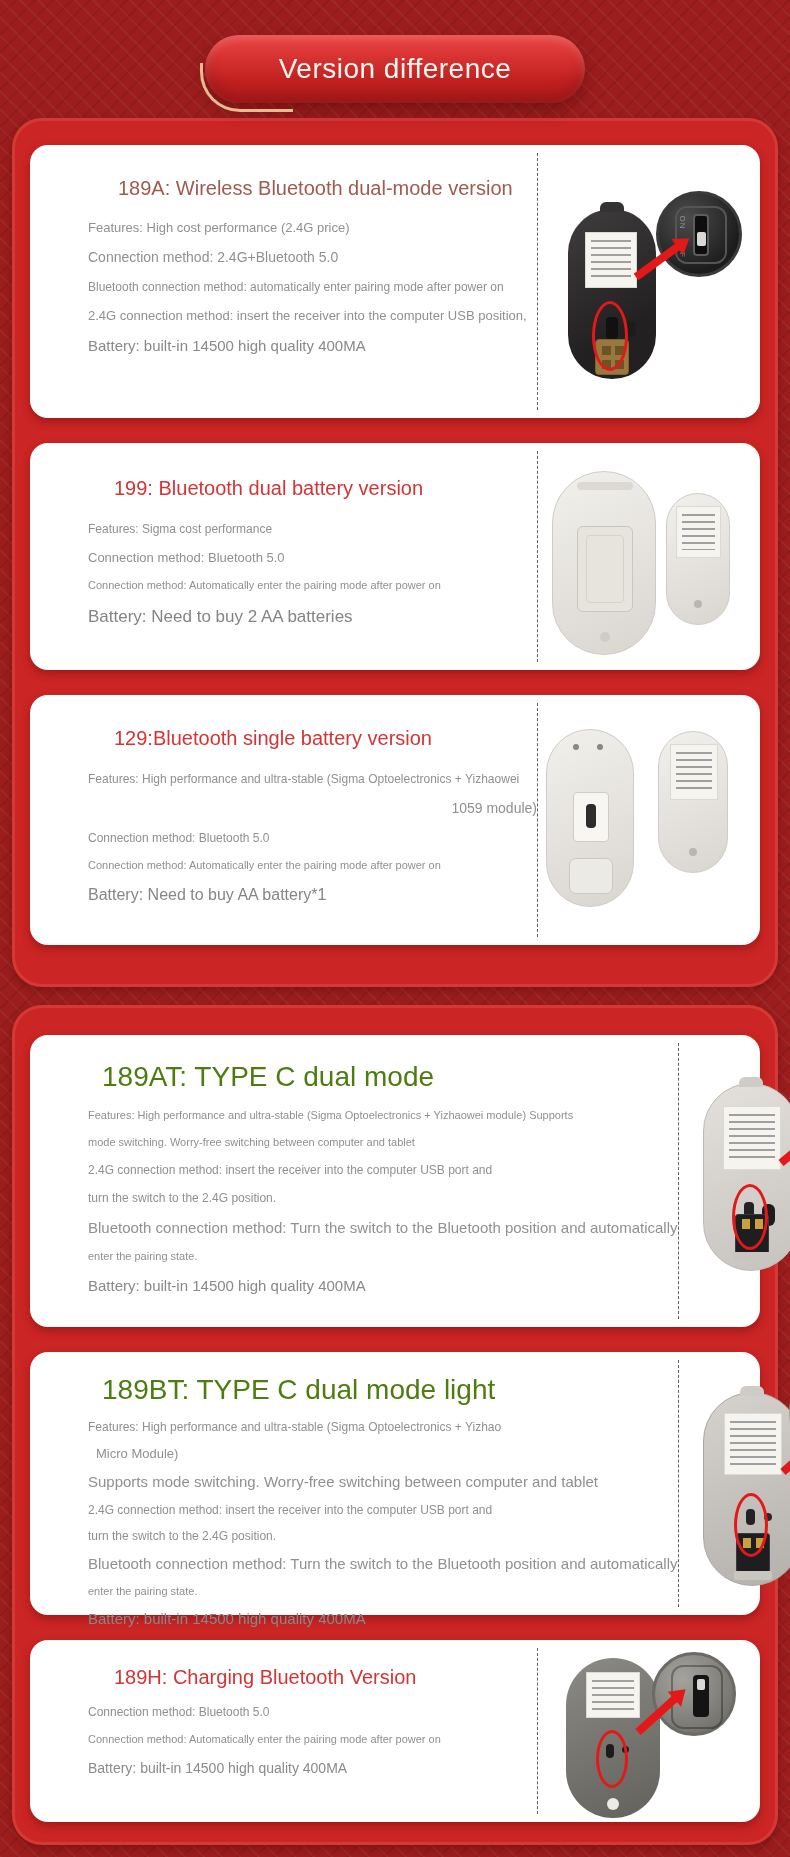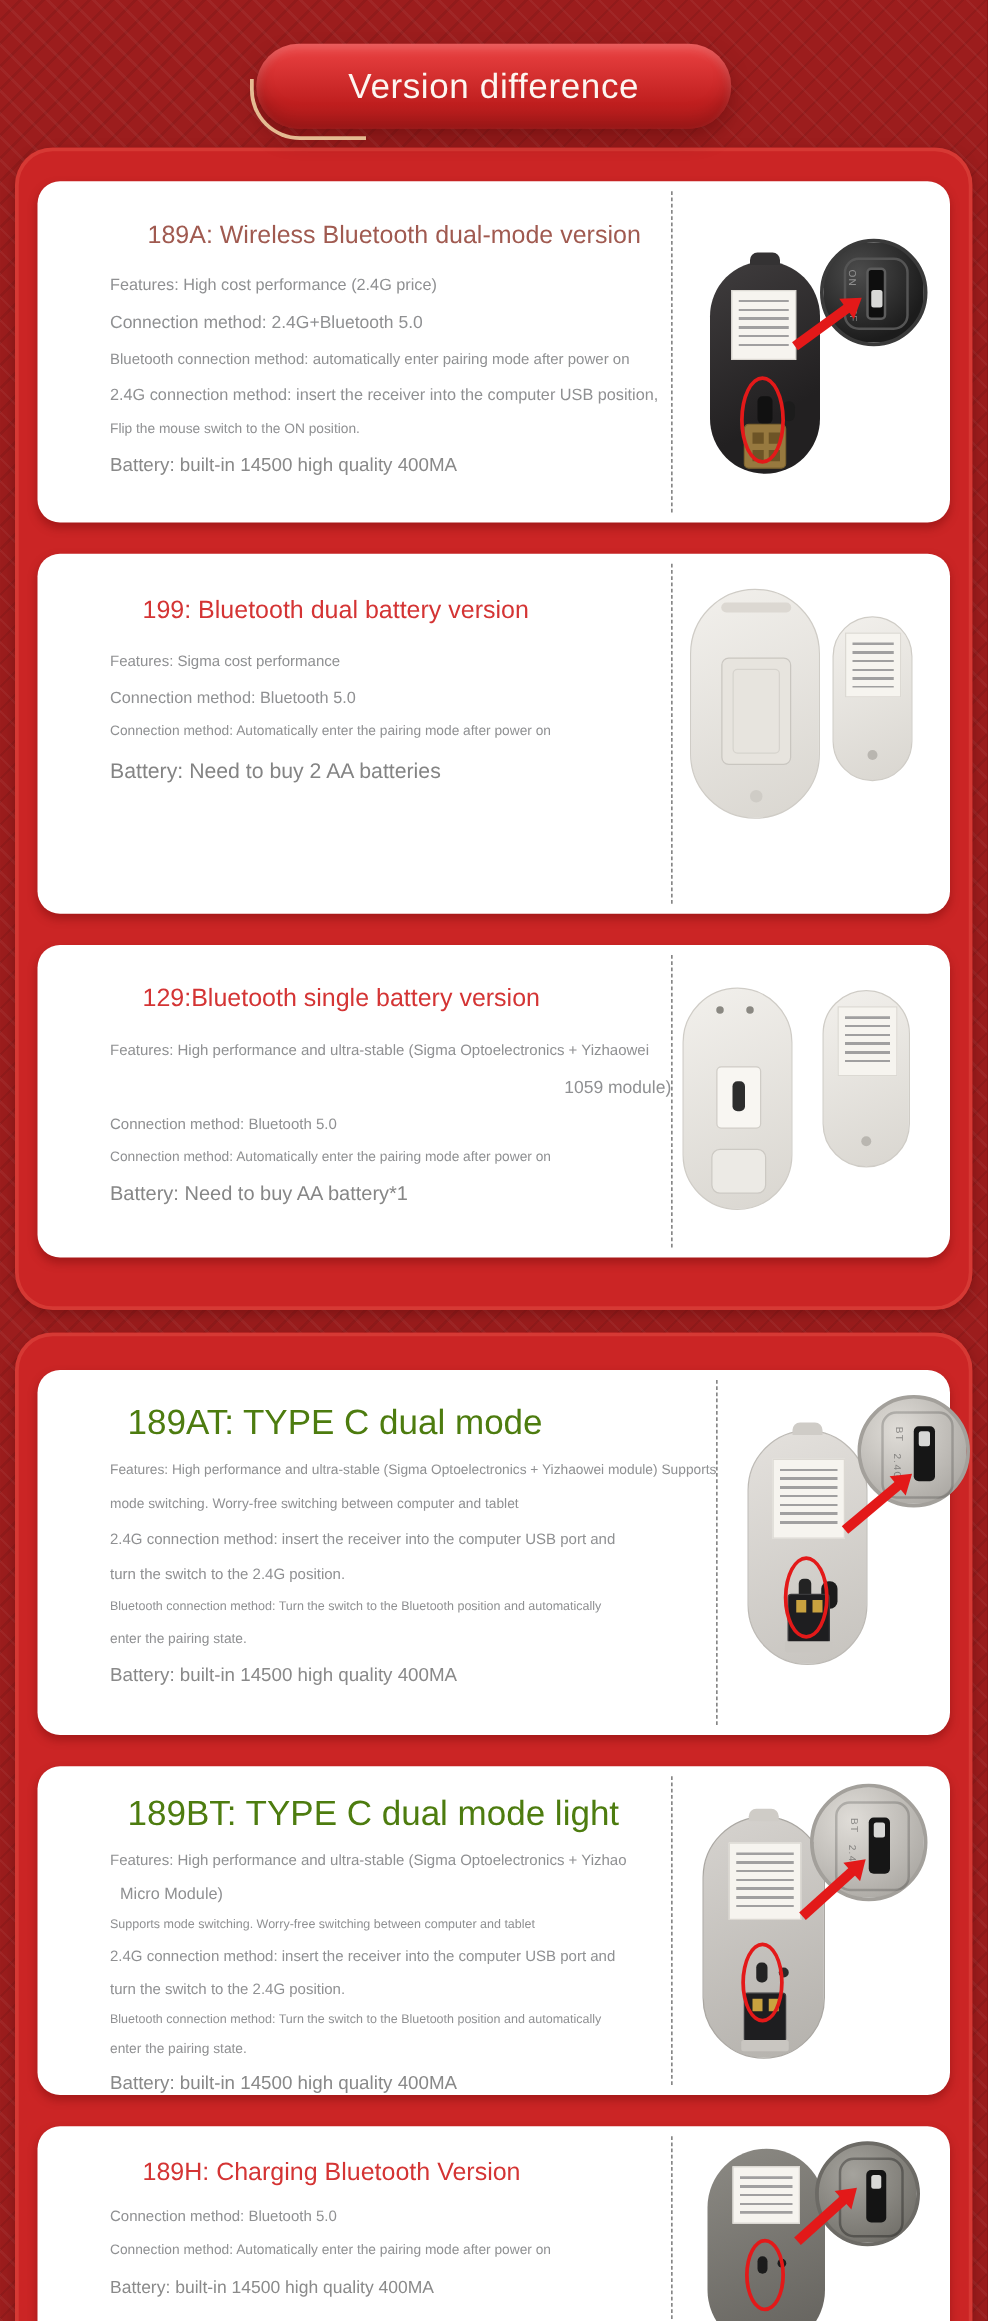--- a/index.html
+++ b/index.html
@@ -57,21 +57,21 @@
 
   .text { flex: 0 0 507px; padding: 26px 0 18px 58px; position: relative; z-index: 2; }
   .figure { flex: 1; position: relative; border-left: 1px dashed #5f5f5f; margin: 8px 0; }
 
   .title { font-weight: normal; }
   .title.brown  { color:#a05a50; font-size:20px; margin: 6px 0 20px 30px; }
   .title.red-md { color:#d43434; font-size:20px; margin: 4px 0 22px 26px; }
   .title.red-lg { color:#4d7c0f; font-size:28px; margin: 2px 0 16px 14px; }
 
   .ln { color:#8f9092; white-space: nowrap; margin-bottom: 13px; line-height: 1.25; }
-  .t10 { font-size:10px; } .t11 { font-size:11px; } .t12 { font-size:12px; }
+  .t10 { font-size:15px; } .t11 { font-size:11px; } .t12 { font-size:12px; }
   .t13 { font-size:13px; } .t14 { font-size:14px; }
   .t14b { font-size:14px; color:#8a8a8a; }
   .t15b { font-size:15px; color:#898989; }
   .t16b { font-size:16px; color:#868686; }
   .t17b { font-size:17px; color:#848484; }
   .ind-lg { padding-left: 150px; text-align: right; }
   .ind-sm { padding-left: 8px; }
   .tight .ln { margin-bottom: 11px; }
 
   
@@ -132,21 +132,20 @@
 
   <section class="panel">
 
     <article class="card" style="height:273px">
       <div class="text">
         <h2 class="title brown">189A: Wireless Bluetooth dual-mode version</h2>
         <p class="ln t13">Features: High cost performance (2.4G price)</p>
         <p class="ln t14">Connection method: 2.4G+Bluetooth 5.0</p>
         <p class="ln t12">Bluetooth connection method: automatically enter pairing mode after power on</p>
         <p class="ln t13">2.4G connection method: insert the receiver into the computer USB position,</p>
-        <p class="ln t11">Flip the mouse switch to the ON position.</p>
         <p class="ln t15b">Battery: built-in 14500 high quality 400MA</p>
       </div>
       <div class="figure">
         <div class="mouse m-black" style="left:30px;top:56px;width:88px;height:170px">
           <span class="nub b"></span>
           <span class="sticker" style="left:17px;top:23px;width:52px;height:56px"></span>
           <span class="slotv" style="left:38px;top:108px;width:12px;height:22px;background:#111"></span>
           <span class="pillv" style="left:58px;top:112px;width:10px;height:16px"></span>
           <span class="usb-gold" style="left:27px;bottom:4px;width:34px;height:36px"></span>
           <span class="oval" style="left:24px;top:92px;width:36px;height:70px"></span>
@@ -155,21 +154,21 @@
         <div class="inset inset-dark" style="left:118px;top:38px;width:86px;height:86px">
           <span class="plate" style="left:16px;top:12px;width:52px;height:58px;border-color:#555"></span>
           <span class="slotv" style="left:34px;top:20px;width:16px;height:42px;background:#0e0e0e;border:2px solid #5d5d5d"></span>
           <span class="knob" style="left:38px;top:38px;width:9px;height:14px"></span>
           <span class="inset-label lbl-dark" style="left:16px;top:24px">ON</span>
           <span class="inset-label lbl-dark" style="left:14px;top:50px">OFF</span>
         </div>
       </div>
     </article>
 
-    <article class="card" style="height:288px">
+    <article class="card" style="height:227px">
       <div class="text" style="padding-top:30px">
         <h2 class="title red-md">199: Bluetooth dual battery version</h2>
         <p class="ln t12">Features: Sigma cost performance</p>
         <p class="ln t13">Connection method: Bluetooth 5.0</p>
         <p class="ln t11">Connection method: Automatically enter the pairing mode after power on</p>
         <p class="ln t17b">Battery: Need to buy 2 AA batteries</p>
       </div>
       <div class="figure">
         <div class="mouse m-white" style="left:14px;top:20px;width:104px;height:184px;border-radius:52px">
           <span style="position:absolute;left:24px;top:10px;width:56px;height:8px;background:#dcd8d2;border-radius:4px"></span>

